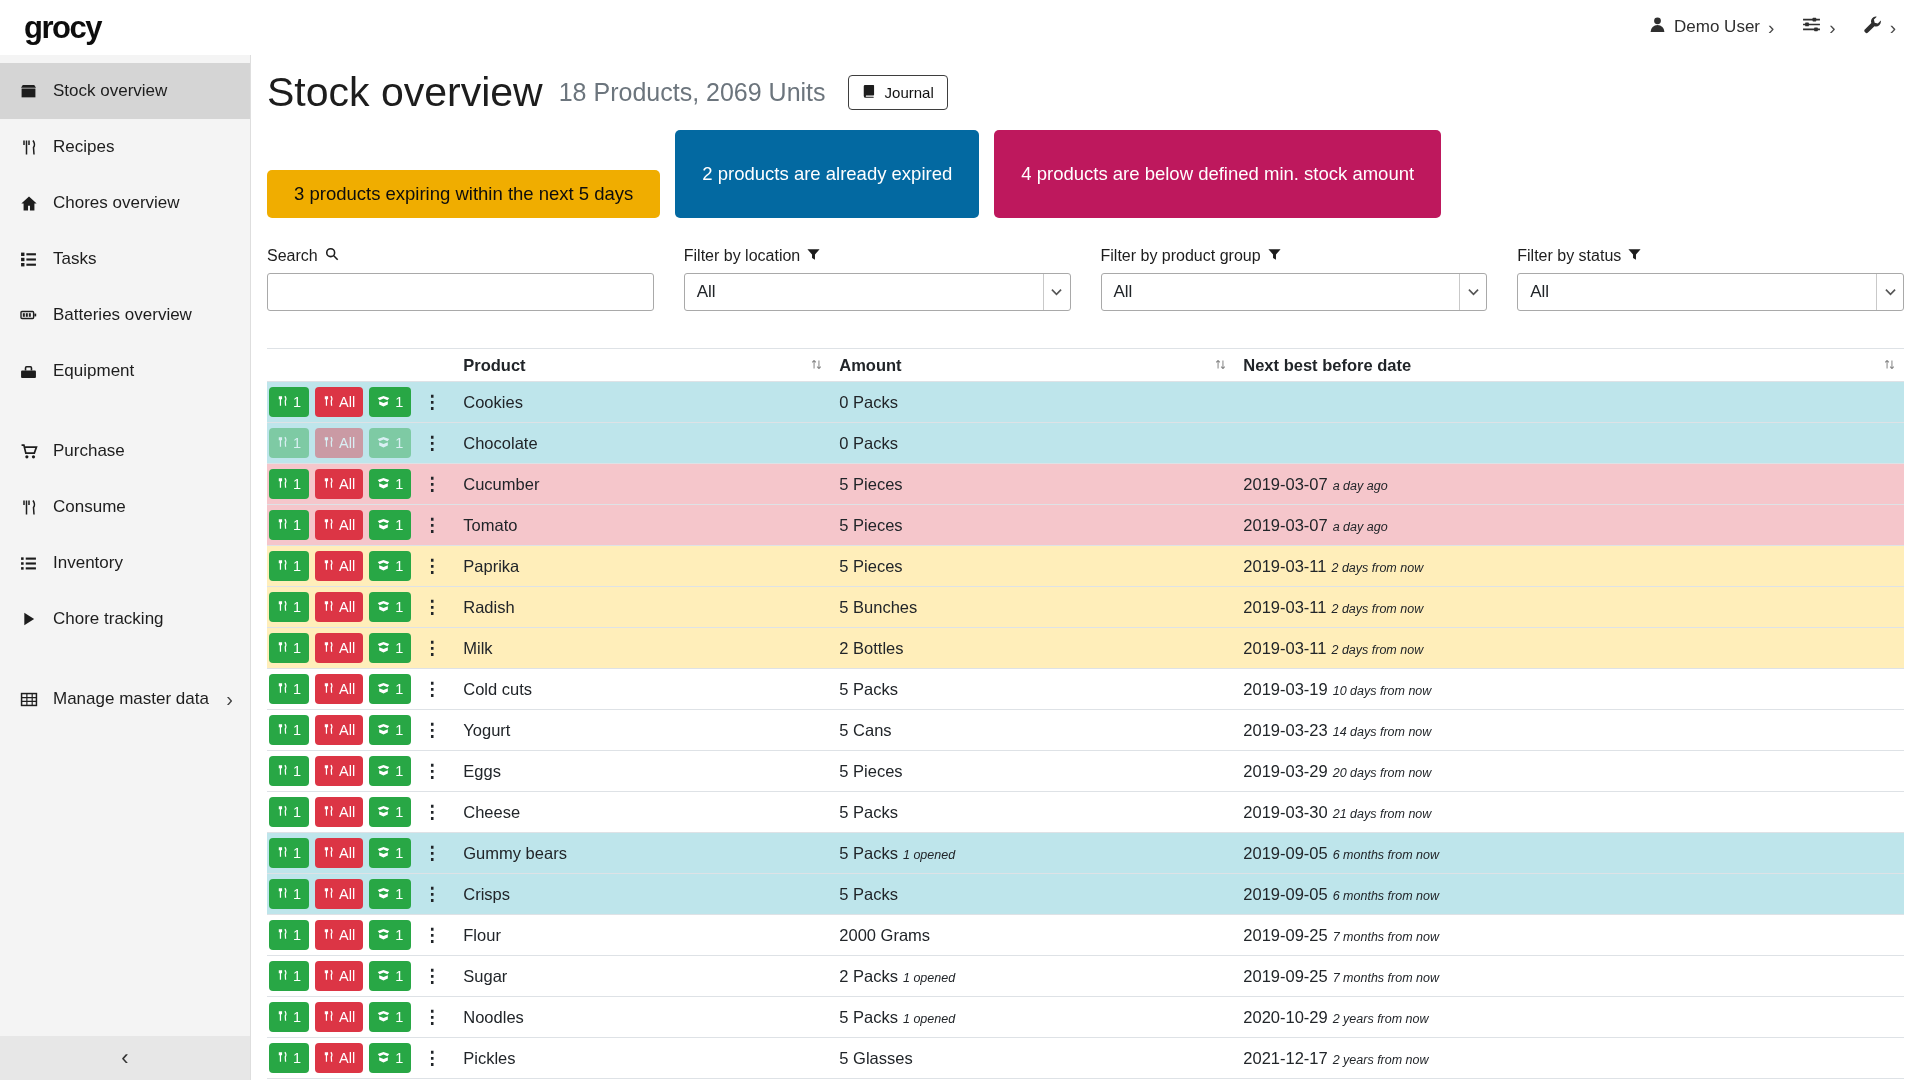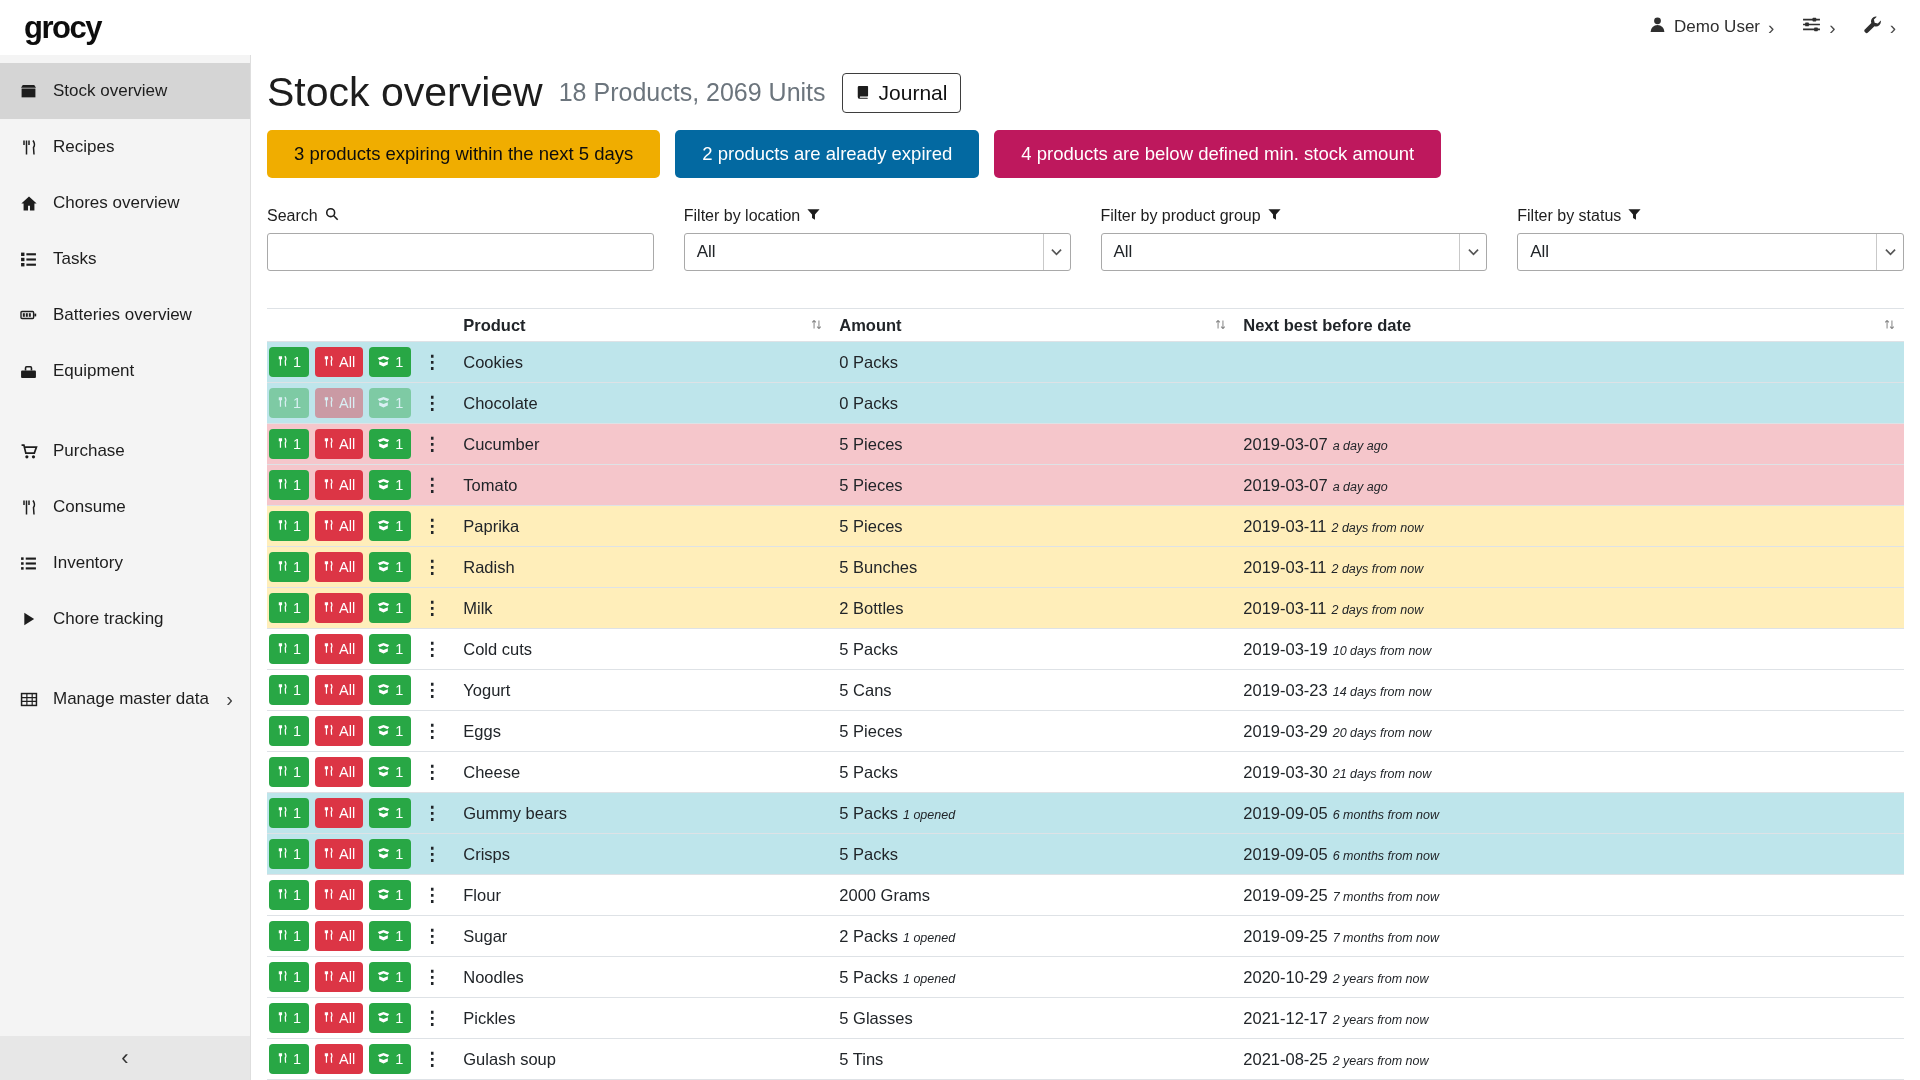--- a/index.html
+++ b/index.html
@@ -27,25 +27,25 @@
   .schev { margin-left:auto; color:#444; font-size:20px; }
   .side-footer { position:absolute; bottom:0; left:0; right:0; height:44px; background:#e7e7e7;
     display:flex; align-items:center; justify-content:center; font-size:22px; color:#333; cursor:pointer; }
 
   
   main { margin-left:251px; padding:69px 16px 0; height:1080px; overflow:hidden; }
   .page-head { display:flex; align-items:center; gap:16px; }
   h1 { margin:0; font-size:41px; font-weight:400; color:#1d1d1d; }
   .subtitle { font-size:25px; color:#6c757d; }
   .btn-journal { display:flex; align-items:center; gap:9px; background:#fff; border:1px solid #3e3e3e;
-    border-radius:4px; padding:7px 13px; font-size:21px; color:#111; }
+    border-radius:4px; padding:7px 13px; font-size:15px; color:#111; margin-left:6px; }
 
   .alerts { display:flex; gap:15px; margin-top:14px; }
   .alert-btn { border:none; border-radius:5px; padding:13px 27px; font-size:18.5px; }
-  .alert-warning { background:#f0ad00; color:#0d0d0d; }
+  .alert-warning { background:#f0ad00; color:#0d0d0d;margin-top:40px; }
   .alert-danger  { background:#0369a1; color:#fff; }
   .alert-info    { background:#be185d; color:#fff; }
 
   .filters { display:flex; gap:30px; margin-top:28px; }
   .filter-col { flex:1; }
   .filter-label { display:flex; align-items:center; gap:7px; font-size:16px; color:#1d1d1d; height:19px; }
   .filter-input { margin-top:8px; height:38px; width:100%; border:1px solid #a9a9a9; border-radius:3px;
     background:#fff; font-size:17px; padding:0 10px; outline:none; }
   .select { margin-top:8px; height:38px; width:100%; border:1px solid #a9a9a9; border-radius:3px;
     background:#fff; font-size:17px; display:flex; align-items:center; cursor:pointer; }

